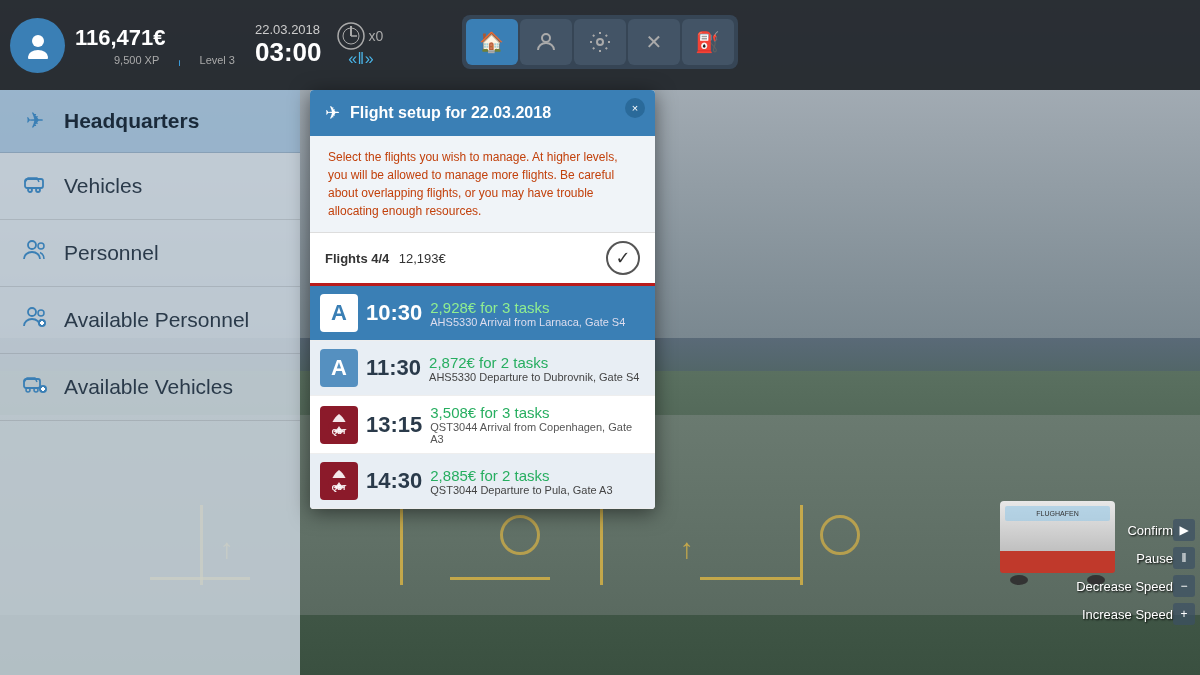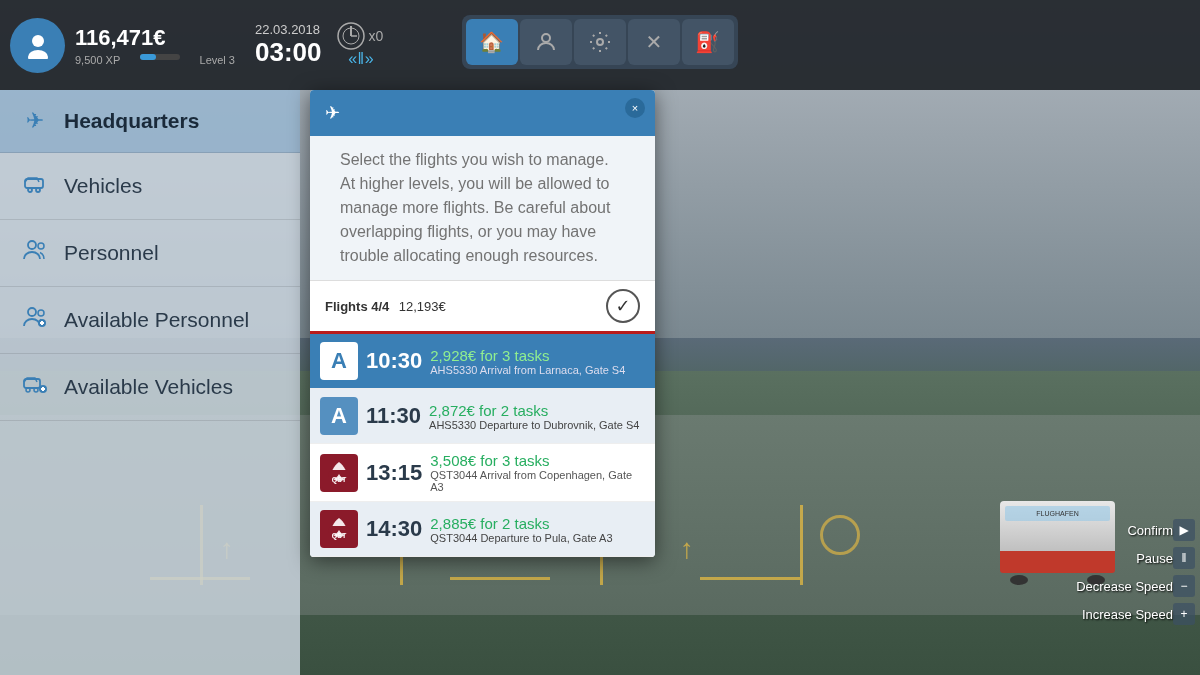--- a/index.html
+++ b/index.html
@@ -66,23 +66,24 @@
       flex-direction: column;
       min-width: 160px;
     }
     .currency {
       font-size: 22px;
       font-weight: bold;
       color: white;
     }
     .xp-row {
       display: flex;
-      align-items: flex-start;
+      align-items: flex-end;
       gap: 20px;
       margin-top: 3px;
+      margin-left: 39px;
     }
     .xp-text {
       font-size: 11px;
       color: #aaa;
     }
     .level-text {
       font-size: 11px;
       color: #aaa;
     }
     .xp-bar-bg {
@@ -239,23 +240,23 @@
       background: #2a6a9a;
       border-radius: 50%;
       display: flex;
       align-items: center;
       justify-content: center;
       color: white;
       font-size: 11px;
       cursor: pointer;
     }
     .modal-description {
-      padding: 12px 30px;
-      font-size: 16px;
-      color: #737373;
+      padding: 12px 18px;
+      font-size: 12px;
+      color: #c2410c;
       line-height: 1.5;
       background: #f0f4f8;
       border-bottom: 1px solid #ddd;
     }
     .flights-count-row {
       padding: 8px 15px;
       display: flex;
       align-items: center;
       justify-content: space-between;
       background: white;
@@ -541,20 +542,21 @@
       </svg>
     </span>
     <span class="sidebar-label">Available Vehicles</span>
   </div>
 </div>
 
 <div class="modal-overlay">
 
   <div class="modal-header">
     <span class="modal-header-icon">✈</span>
+    <span class="modal-title">Flight setup for 22.03.2018</span>
     <div class="modal-close">×</div>
   </div>
 
   <div class="modal-description">
     <span>Select the flights you wish to manage. At higher levels, you will be allowed to manage more flights.  Be careful about overlapping flights, or you may have trouble allocating enough resources.</span>
   </div>
 
   <div class="flights-count-row">
     <div>
       <span class="flights-count-label">Flights 4/4</span>

